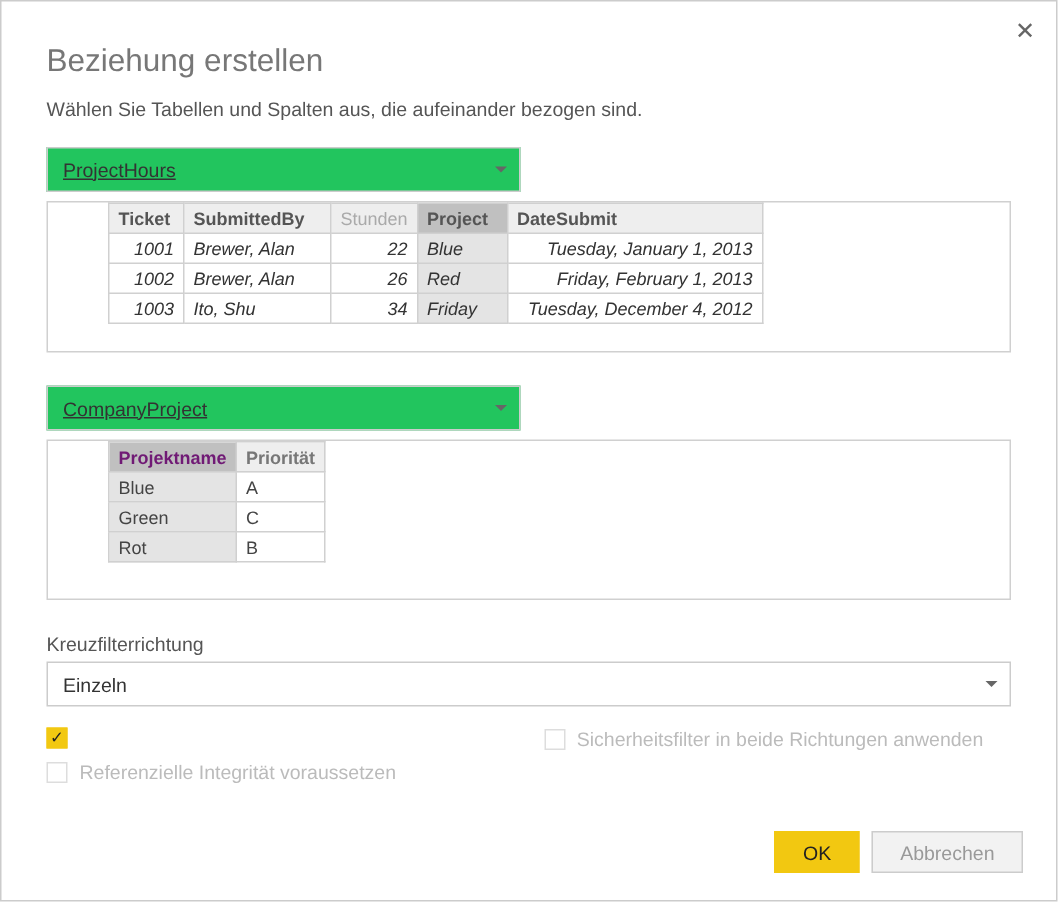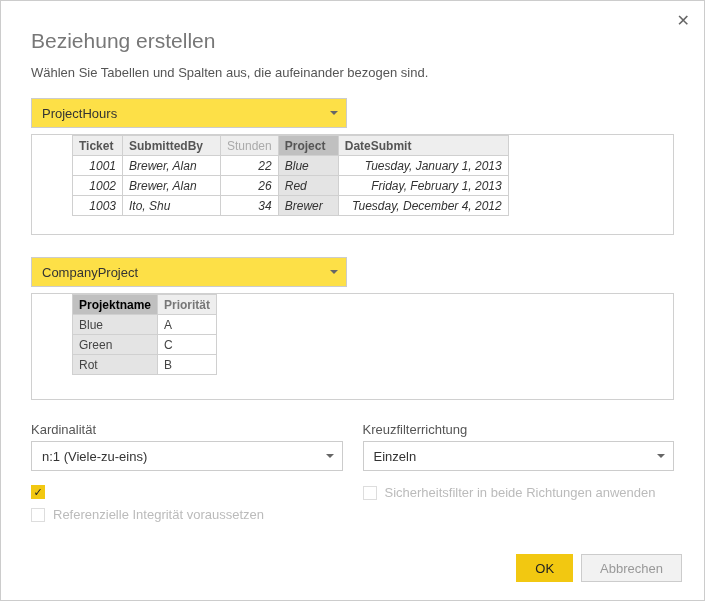--- a/index.html
+++ b/index.html
@@ -29,22 +29,23 @@
   .subtitle {
     font-size: 13px; color: #555; margin-bottom: 18px;
   }
   .select {
     width: 316px; height: 30px;
     border: 1px solid #ccc;
     display: flex; align-items: center;
     justify-content: space-between;
     padding: 0 8px 0 10px;
     font-size: 13px; color: #333;
-    cursor: pointer; background: #fde047;
+    cursor: pointer; background: #22c55e;
     margin-bottom: 6px;
+    text-decoration: underline;
   }
   .select .caret, .select-sm .caret {
     width: 0; height: 0;
     border-left: 4px solid transparent;
     border-right: 4px solid transparent;
     border-top: 4px solid #666;
   }
   .table-box {
     border: 1px solid #d0d0d0;
     width: 100%;
@@ -83,21 +84,21 @@
 
   table.preview2 { border-collapse: collapse; font-size: 12px; }
   table.preview2 th, table.preview2 td {
     border: 1px solid #d0d0d0;
     padding: 2px 6px; height: 20px;
     text-align: left;
   }
   table.preview2 th {
     background: #eee; color: #777; font-weight: 700;
   }
-  table.preview2 th.sel { background: #c0c0c0; color: #000000; font-weight: 600; }
+  table.preview2 th.sel { background: #c0c0c0; color: #701a75; font-weight: 600; }
   table.preview2 td.sel { background: #e4e4e4; }
   table.preview2 .c-name { width: 78px; }
   table.preview2 .c-prio { width: 50px; }
 
   .row2 { display: flex; gap: 20px; margin-top: 4px; }
   .col2 { flex: 1; }
   .lbl { font-size: 13px; color: #555; margin-bottom: 4px; }
   .select-sm {
     height: 30px; border: 1px solid #ccc;
     display: flex; align-items: center;
@@ -167,21 +168,21 @@
         <td class="num">1002</td>
         <td class="ital">Brewer, Alan</td>
         <td class="num">26</td>
         <td class="sel ital">Red</td>
         <td class="date">Friday, February 1, 2013</td>
       </tr>
       <tr>
         <td class="num">1003</td>
         <td class="ital">Ito, Shu</td>
         <td class="num">34</td>
-        <td class="sel ital">Brewer</td>
+        <td class="sel ital">Friday</td>
         <td class="date">Tuesday, December 4, 2012</td>
       </tr>
     </tbody>
       </table>
   </div>
 
   <div class="select">
     <span>CompanyProject</span>
     <span class="caret"></span>
   </div>
@@ -203,27 +204,20 @@
       <tr>
         <td class="sel">Rot</td>
         <td>B</td>
       </tr>
     </tbody>
       </table>
   </div>
 
   <div class="row2">
     <div class="col2">
-      <div class="lbl">Kardinalität</div>
-      <div class="select-sm">
-        <span>n:1 (Viele-zu-eins)</span>
-        <span class="caret"></span>
-      </div>
-    </div>
-    <div class="col2">
       <div class="lbl">Kreuzfilterrichtung</div>
       <div class="select-sm">
         <span>Einzeln</span>
         <span class="caret"></span>
       </div>
     </div>
   </div>
 
   <div class="row2" style="margin-top:0;">
     <div class="col2">

